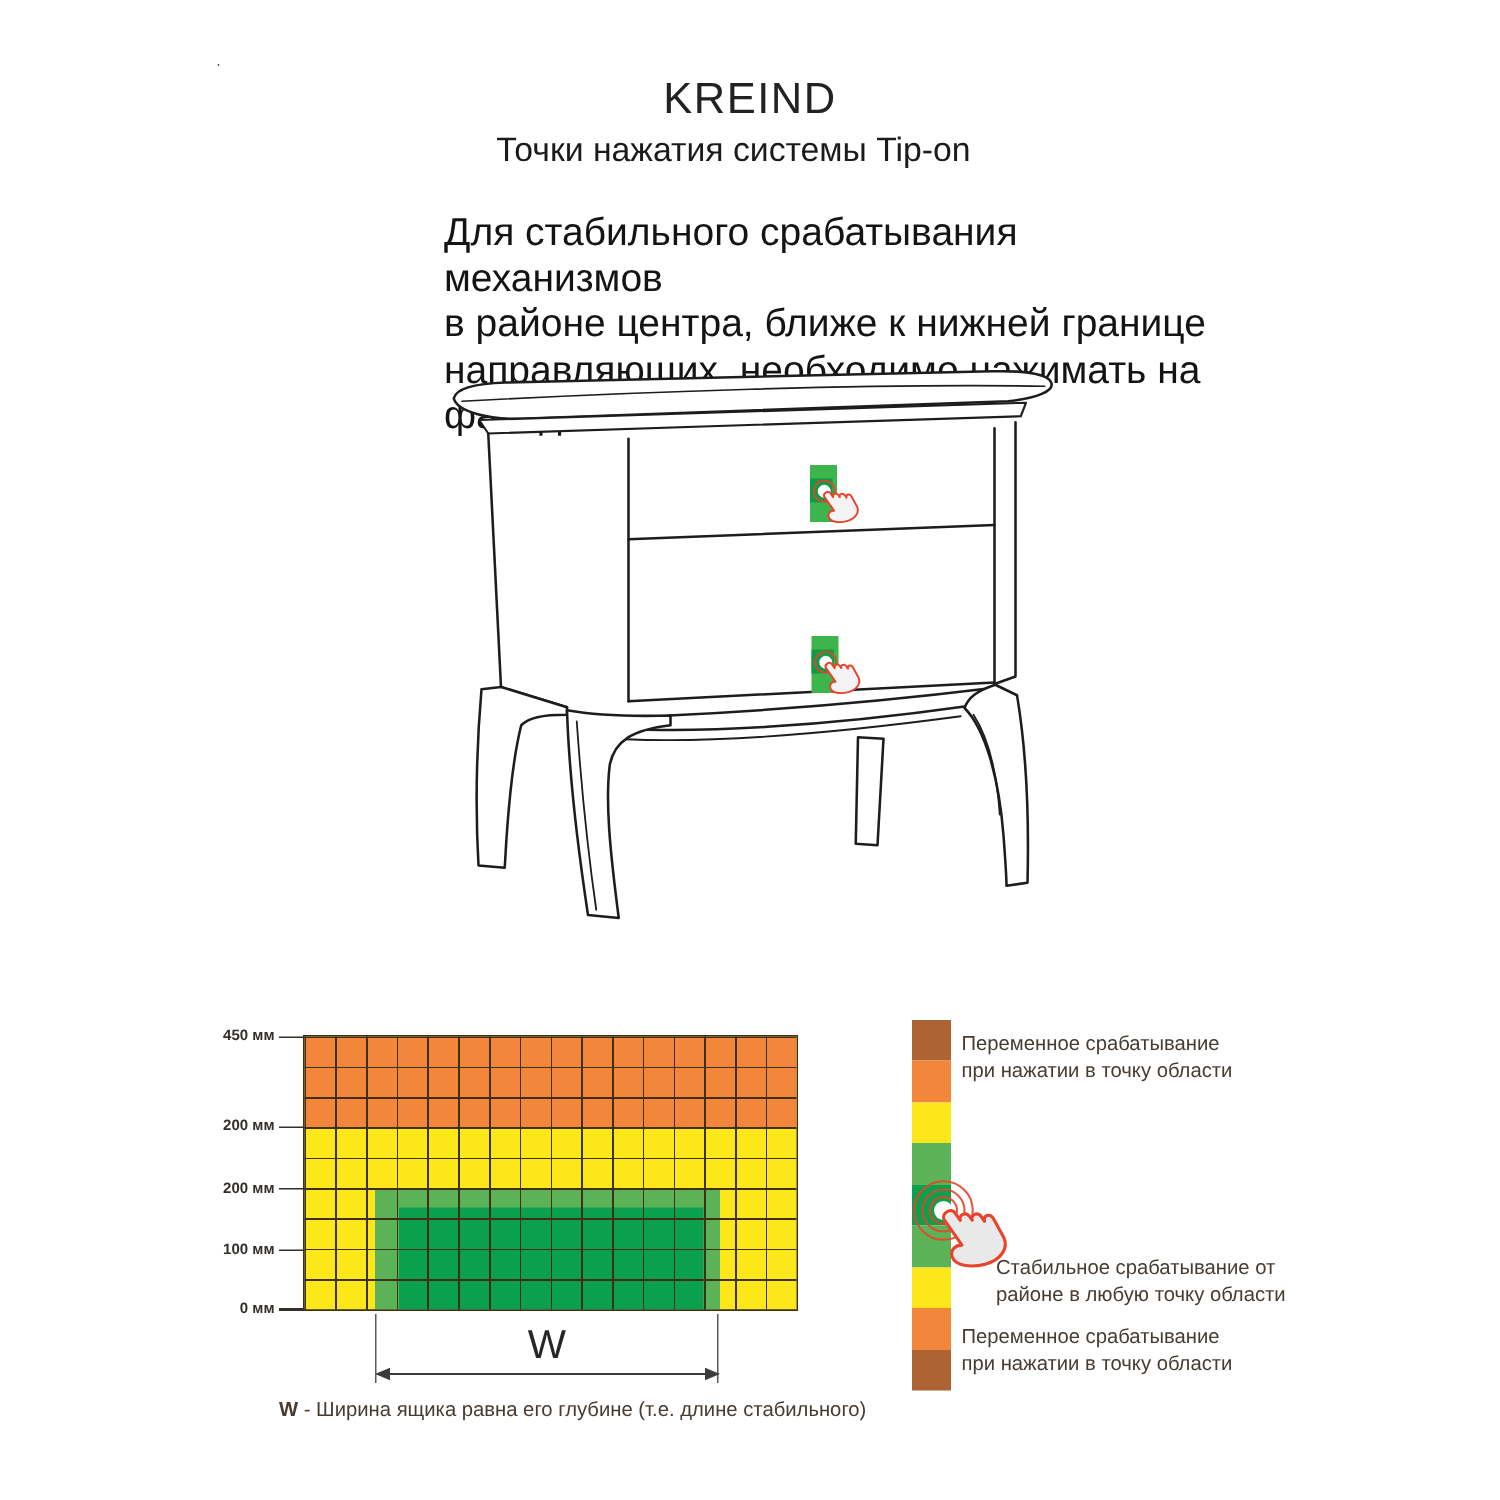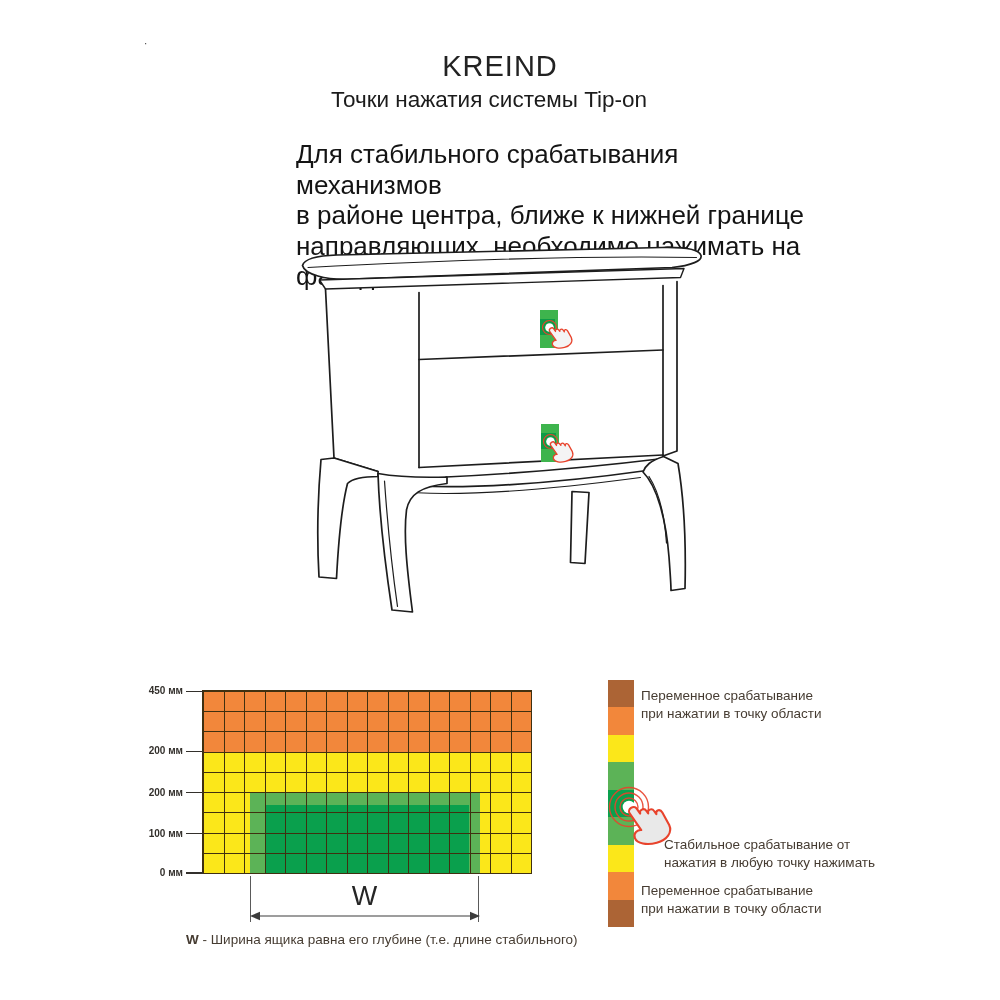--- a/index.html
+++ b/index.html
@@ -164,21 +164,21 @@
       <div class="seg" style="background: rgb(242, 135, 59);"></div>
       <div class="seg" style="background: rgb(172, 100, 53);"></div>
     </div>
 
   <div class="abs legend-text lt0">
     <div>Переменное срабатывание</div>
     <div>при нажатии в точку области</div>
   </div>
   <div class="abs legend-text lt1">
     <div>Стабильное срабатывание от</div>
-    <div>нажатия в любую точку нажимать</div>
+    <div>районе в любую точку области</div>
   </div>
   <div class="abs legend-text lt2">
     <div>Переменное срабатывание</div>
     <div>при нажатии в точку области</div>
   </div>
 
   <svg class="abs legend-icon" viewBox="0 0 80 84">
     <circle cx="33" cy="28" r="19.5" fill="none" stroke-width="1.4" opacity="0.9" style="stroke:var(--hand-red)"></circle>
     <circle cx="33" cy="28" r="14" fill="none" stroke-width="1.4" opacity="0.9" style="stroke:var(--hand-red)"></circle>
     <circle cx="33" cy="28" r="9" fill="none" stroke-width="1.4" opacity="0.9" style="stroke:var(--hand-red)"></circle>

